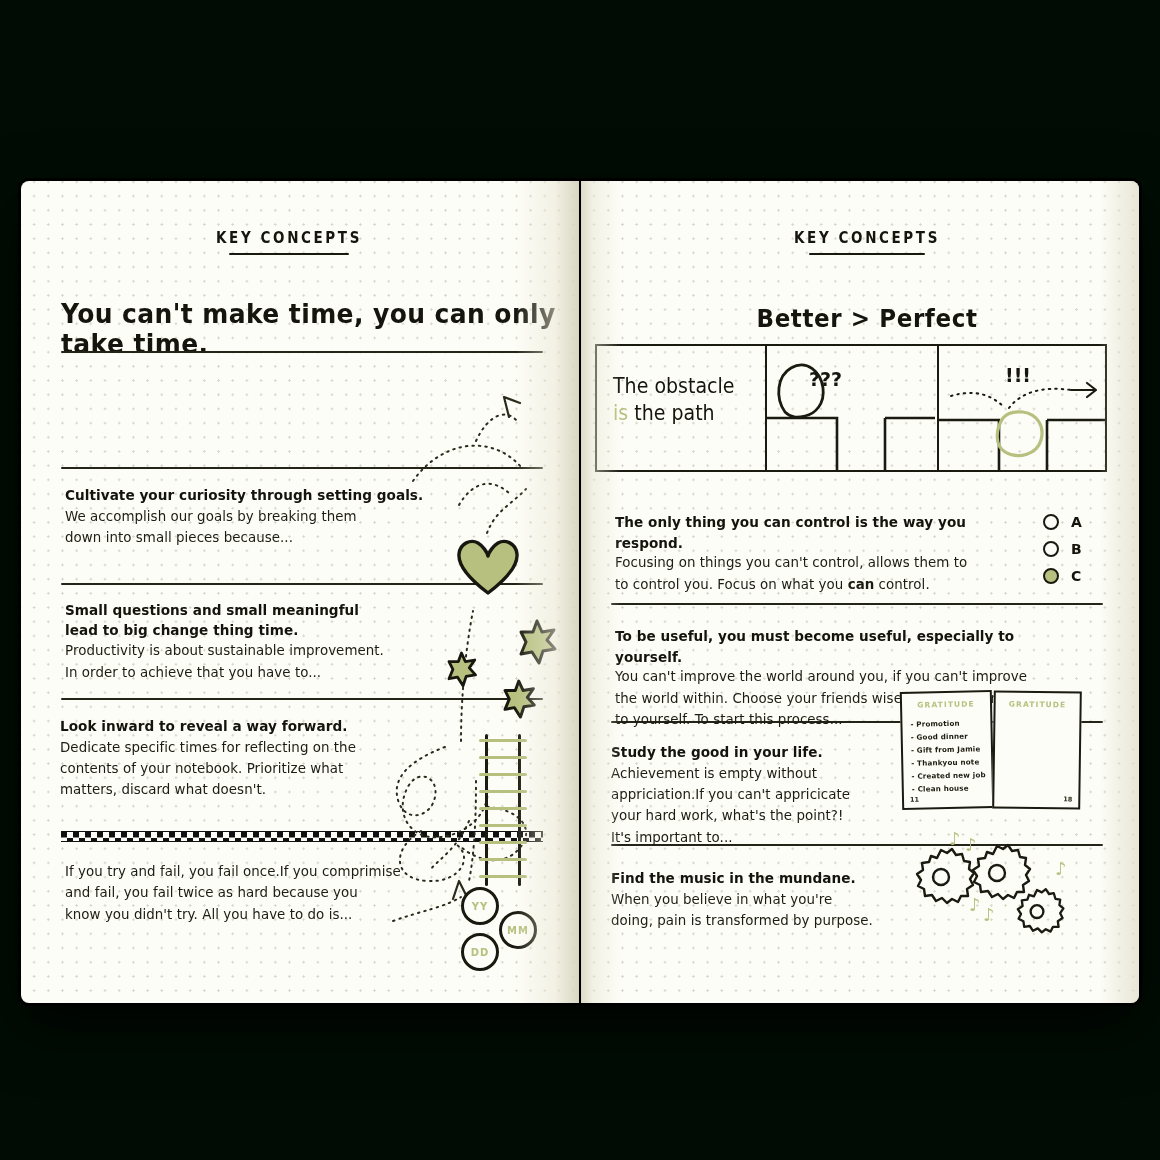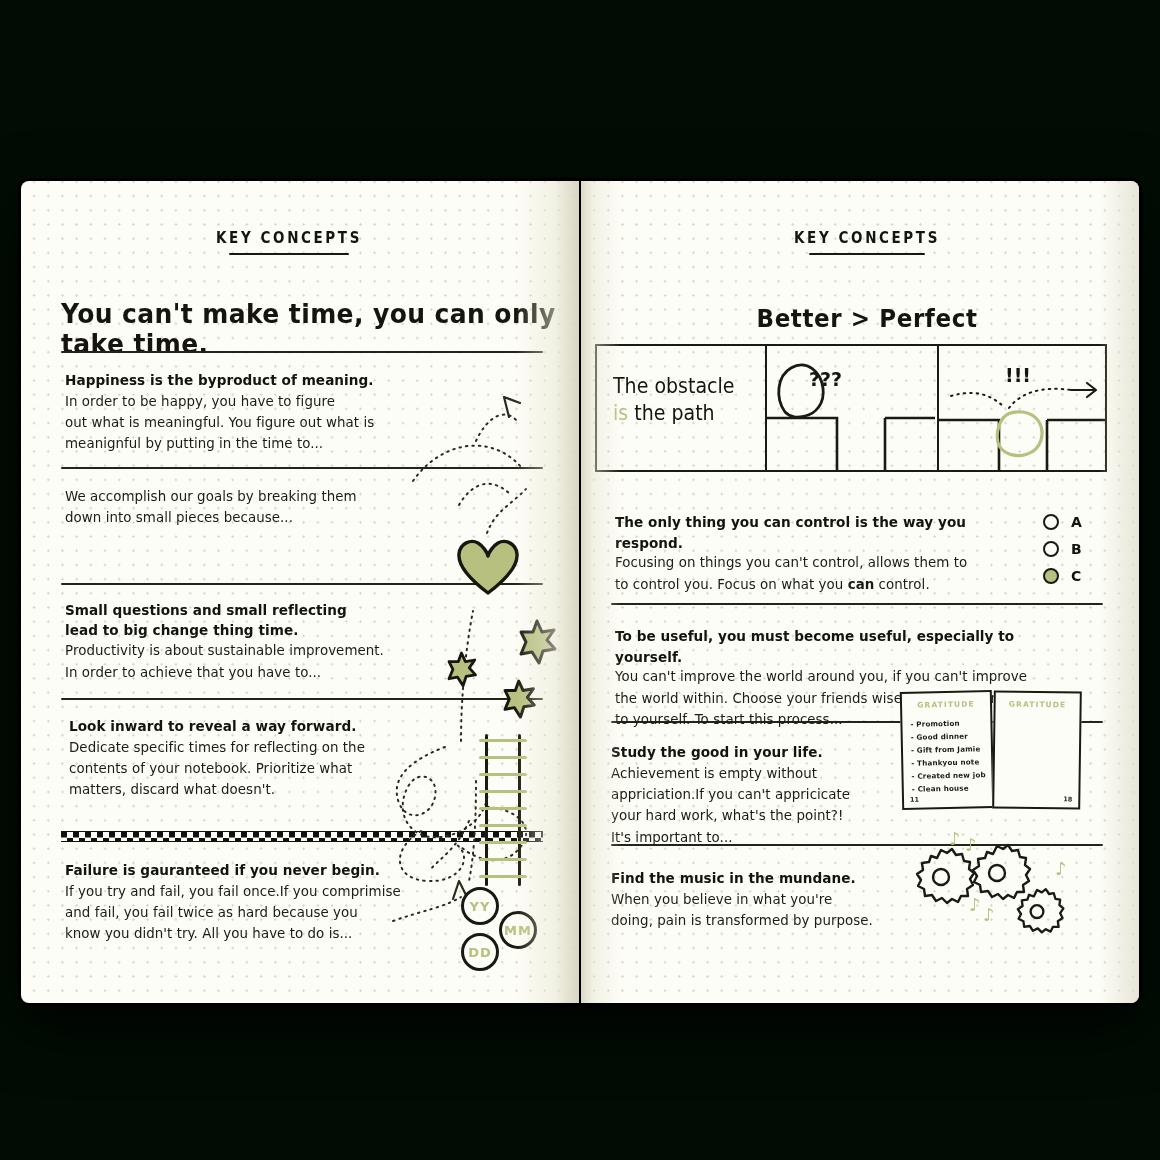--- a/index.html
+++ b/index.html
@@ -128,21 +128,21 @@
   .ladder .rail{ position:absolute; top:0; width:3.4px; height:152px; background:#1b1b12; border-radius:2px; }
   .ladder .rail.l{ left:6px; }
   .ladder .rail.r{ right:6px; }
   .ladder .rung{ position:absolute; left:0px; width:48px; height:2.6px; background:#b7c07f; border-radius:2px; }
 
   
   .bubble{
     position:absolute; border-radius:50%;
     border:3.2px solid #191910; background:#fdfdf7;
     display:flex; align-items:center; justify-content:center;
-    font-size:13px; font-weight:700; letter-spacing:1px; color:#b7c07f;
+    font-size:10px; font-weight:700; letter-spacing:1px; color:#b7c07f;
   }
 
   
   .comic{
     position:absolute; left:14px; top:163px;
     width:512px; height:128px;
     border:2.4px solid #1a1a11; background:transparent;
   }
   .comic .vdiv{ position:absolute; top:0; width:2.4px; height:100%; background:#1a1a11; }
   .comic-text{
@@ -195,48 +195,42 @@
         <div class="big-title hand">
           <span>You can't make time, </span><span class="title-b">you can only take time.</span>
         </div>
 
         <div class="rule" style="top:170px"></div>
         <div class="rule" style="top:286px"></div>
         <div class="rule" style="top:402px"></div>
         <div class="rule" style="top:517px"></div>
         <div class="checker" style="top:650px"></div>
 
-        <div class="entry" style="left:44px; top:190px; width:360px">
-          <div class="hl hand">Happiness is the byproduct of meaning.</div>
-          <div class="bd hand">In order to be happy, you have to figure</div>
-          <div class="bd hand">out what is meaningful. You figure out what is</div>
-          <div class="bd hand">meanignful by putting in the time to...</div>
-        </div>
 
         <div class="entry" style="left:44px; top:305px; width:370px">
+          <div class="hl hand">Cultivate your curiosity through setting goals.</div>
           <div class="bd hand">We accomplish our goals by breaking them</div>
           <div class="bd hand">down into small pieces because...</div>
         </div>
 
         <div class="entry" style="left:44px; top:420px; width:380px">
-          <div class="hl hand">Small questions and small reflecting</div>
+          <div class="hl hand">Small questions and small meaningful</div>
           <div class="hl hand">lead to big change thing time.</div>
           <div class="bd hand">Productivity is about sustainable improvement.</div>
           <div class="bd hand">In order to achieve that you have to...</div>
         </div>
 
-        <div class="entry" style="left:48px; top:536px; width:340px">
+        <div class="entry" style="left:39px; top:536px; width:340px">
           <div class="hl hand">Look inward to reveal a way forward.</div>
           <div class="bd hand">Dedicate specific times for reflecting on the</div>
           <div class="bd hand">contents of your notebook. Prioritize what</div>
           <div class="bd hand">matters, discard what doesn't.</div>
         </div>
 
         <div class="entry" style="left:44px; top:680px; width:400px">
-          <div class="hl hand">Failure is gauranteed if you never begin.</div>
           <div class="bd hand">If you try and fail, you fail once.If you comprimise</div>
           <div class="bd hand">and fail, you fail twice as hard because you</div>
           <div class="bd hand">know you didn't try. All you have to do is...</div>
         </div>
 
         <svg style="position:absolute; left:0; top:0; width:558px; height:822px; pointer-events:none">
           <path d="M455,600 C455,650 452,680 448,700" stroke="#2a2a1c" stroke-width="2" fill="none" stroke-dasharray="1.5 5" stroke-linecap="round"></path>
           <path d="M440,560 C440,520 444,470 452,430" stroke="#2a2a1c" stroke-width="2" fill="none" stroke-dasharray="1.5 5" stroke-linecap="round"></path>
           <path d="M466,352 C474,330 492,322 505,308" stroke="#2a2a1c" stroke-width="2" fill="none" stroke-dasharray="1.5 5" stroke-linecap="round"></path>
           <path d="M392,300 C420,260 470,252 500,286" stroke="#2a2a1c" stroke-width="2" fill="none" stroke-dasharray="1.5 5" stroke-linecap="round"></path>

